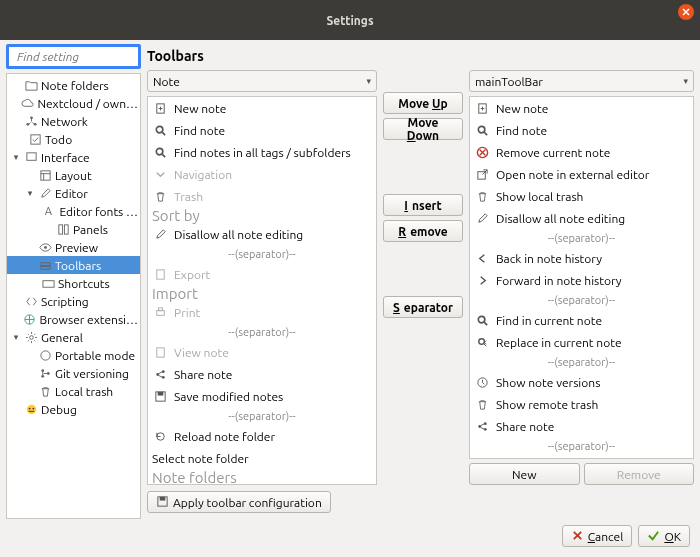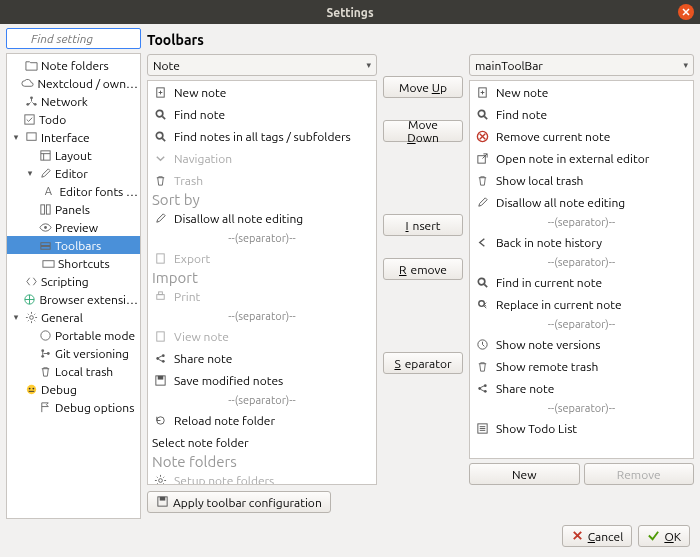--- a/index.html
+++ b/index.html
@@ -1,23 +1,23 @@
 <!DOCTYPE html>
 <html><head>
 <meta charset="utf-8">
 <style>
 * { box-sizing: border-box; margin: 0; padding: 0; font-family: "Ubuntu", "Segoe UI", Arial, sans-serif; font-size: 12px; }
 body { background: #f2f1f0; width: 700px; height: 557px; overflow: hidden; display: flex; flex-direction: column; }
-.titlebar { background: #3c3b37; color: #dfdbd2; height: 24px; display: flex; align-items: center; justify-content: center; position: relative; text-align: right; }
+.titlebar { background: #3c3b37; color: #dfdbd2; height: 40px; display: flex; align-items: center; justify-content: center; position: relative; text-align: right; }
 .titlebar .title { font-weight: bold; }
 .titlebar .close { position: absolute; right: 6px; top: 4px; width: 16px; height: 16px; border-radius: 50%; background: #e95420; display: flex; align-items: center; justify-content: center; }
 .titlebar .close svg { width: 8px; height: 8px; }
 .content { flex: 1; display: flex; padding: 4px 6px 0 6px; gap: 6px; min-height: 0; }
 .sidebar { width: 135px; display: flex; flex-direction: column; }
-.search { display: flex; align-items: center; border: 1px solid #3b82f6; background: #fff; padding: 3px 20px; border-radius: 2px; gap: 4px; }
+.search { display: flex; align-items: center; border: 3px solid #3b82f6; background: #fff; padding: 3px 4px; border-radius: 2px; gap: 4px; }
 .search input { border: none; outline: none; flex: 1; font-style: italic; color: #888; background: transparent; }
 .tree { flex: 1; border: 1px solid #c9c5c1; background: #fff; margin-top: 4px; overflow: auto; padding: 2px 0; }
 .tree-item { display: flex; align-items: center; height: 18px; gap: 3px; padding-right: 2px; white-space: nowrap; cursor: default; }
 .tree-item .arrow { width: 10px; text-align: center; color: #555; font-size: 9px; }
 .tree-item .ticon { width: 14px; height: 14px; display:flex; align-items:center; justify-content:center;}
 .tree-item.selected { background: #4a90d9; color: #fff; }
 .tree-item.selected .ticon svg { stroke:#fff; fill:#fff;}
 .main { flex: 1; display: flex; flex-direction: column; min-width: 0; }
 .main h2 { font-size: 14px; font-weight: bold; margin: 4px 0 6px 0; }
 .columns { flex: 1; display: flex; gap: 6px; min-height: 0; }
@@ -28,21 +28,21 @@
 .combo { border: 1px solid #c1bdb9; background: #f5f4f2; height: 22px; display: flex; align-items: center; padding: 0 5px; justify-content: space-between; border-radius: 3px;}
 .combo .arrow-down { font-size: 9px; color: #555;}
 .listbox { flex: 1; border: 1px solid #c9c5c1; background: #fff; margin-top: 4px; overflow: auto; }
 .li { display: flex; align-items: center; height: 22px; padding: 0 4px; gap: 6px; }
 .li.disabled { color: #aaa; }
 .li.sep { justify-content: center; color: #888; font-size: 11px; height: 18px;}
 .li .licon { width:16px; height:16px; display:flex; align-items:center; justify-content:center;}
 .li.heading { color:#999; font-size:15px; height:16px;}
 .btn { border: 1px solid #b8b4af; background: linear-gradient(#fdfcfb,#ece9e5); border-radius: 3px; height: 22px; display: flex; align-items: center; justify-content: center; gap: 4px; padding: 0 8px; cursor: pointer;}
 .btn.disabled { color: #aaa; }
-.mid .btn { margin-bottom: 22px; }
+.mid .btn { margin-bottom: 4px; font-weight: bold; }
 .btn-row { display:flex; gap:4px; margin-top:4px; }
 .bottom-row { display:flex; gap:6px; margin: 6px 0; }
 .footer { display:flex; justify-content:flex-end; gap:6px; padding: 6px 10px 10px; }
 .ticon svg, .licon svg, .btn svg { width:13px; height:13px; }
 .u { text-decoration: underline; }
 </style>
 </head>
 <body>
 
 <div class="titlebar">
@@ -87,21 +87,21 @@
           <span class="ticon">
             <svg viewBox="0 0 14 14">
               <circle cx="7" cy="3" r="1.5" fill="#666"></circle>
               <circle cx="3" cy="10" r="1.5" fill="#666"></circle>
               <circle cx="11" cy="10" r="1.5" fill="#666"></circle>
               <path d="M7 4v3M6 8l-2 2M8 8l2 2" stroke="#666"></path>
             </svg>
           </span>
           <span>Network</span>
         </div>
-        <div class="tree-item" style="padding-left: 2px;">
+        <div class="tree-item" style="padding-left: 8px;">
           <span class="arrow"></span>
           <span class="ticon">
             <svg viewBox="0 0 14 14">
               <rect x="2" y="2" width="10" height="10" fill="none" stroke="#666"></rect>
               <path d="M4 7l2 2 4-4" fill="none" stroke="#666"></path>
             </svg>
           </span>
           <span>Todo</span>
         </div>
         <div class="tree-item" style="padding-left: 4px;">
@@ -135,21 +135,21 @@
         </div>
         <div class="tree-item" style="padding-left: 32px;">
           <span class="arrow"></span>
           <span class="ticon">
             <svg viewBox="0 0 14 14">
               <text x="2" y="11" font-size="11" fill="#666">A</text>
             </svg>
           </span>
           <span>Editor fonts …</span>
         </div>
-        <div class="tree-item" style="padding-left: 18px;">
+        <div class="tree-item" style="padding-left: 36px;">
           <span class="arrow"></span>
           <span class="ticon">
             <svg viewBox="0 0 14 14">
               <rect x="2" y="2" width="4" height="10" fill="none" stroke="#666"></rect>
               <rect x="8" y="2" width="4" height="10" fill="none" stroke="#666"></rect>
             </svg>
           </span>
           <span>Panels</span>
         </div>
         <div class="tree-item" style="padding-left: 18px;">
@@ -244,29 +244,20 @@
           <span class="arrow"></span>
           <span class="ticon">
             <svg viewBox="0 0 14 14">
               <circle cx="7" cy="7" r="5" fill="#fc3"></circle>
               <circle cx="5" cy="6" r="1" fill="#333"></circle>
               <circle cx="9" cy="6" r="1" fill="#333"></circle>
               <path d="M4 9h6" stroke="#333"></path>
             </svg>
           </span>
           <span>Debug</span>
-        </div>
-        <div class="tree-item" style="padding-left: 18px;">
-          <span class="arrow"></span>
-          <span class="ticon">
-            <svg viewBox="0 0 14 14">
-              <path d="M3 2v10M3 2h7l-2 2 2 2H3" fill="none" stroke="#666"></path>
-            </svg>
-          </span>
-          <span>Debug options</span>
         </div>
       </div>
   </div>
 
   <div class="main">
     <h2>Toolbars</h2>
     <div class="columns">
       <div class="col left">
         <div class="combo">
           <span>Note</span>
@@ -470,20 +461,28 @@
               <span>Disallow all note editing</span>
             </div>
             <div class="li sep">--(separator)--</div>
             <div class="li">
               <span class="licon">
                 <svg viewBox="0 0 14 14">
                   <path d="M9 3L4 7l5 4" fill="none" stroke="#555" stroke-width="1.5"></path>
                 </svg>
               </span>
               <span>Back in note history</span>
+            </div>
+            <div class="li">
+              <span class="licon">
+                <svg viewBox="0 0 14 14">
+                  <path d="M5 3l5 4-5 4" fill="none" stroke="#555" stroke-width="1.5"></path>
+                </svg>
+              </span>
+              <span>Forward in note history</span>
             </div>
             <div class="li sep">--(separator)--</div>
             <div class="li">
               <span class="licon">
                 <svg viewBox="0 0 14 14">
                   <circle cx="6" cy="6" r="3.5" fill="none" stroke="#555" stroke-width="1.8"></circle>
                   <line x1="9" y1="9" x2="12" y2="12" stroke="#555" stroke-width="1.8"></line>
                 </svg>
               </span>
               <span>Find in current note</span>

